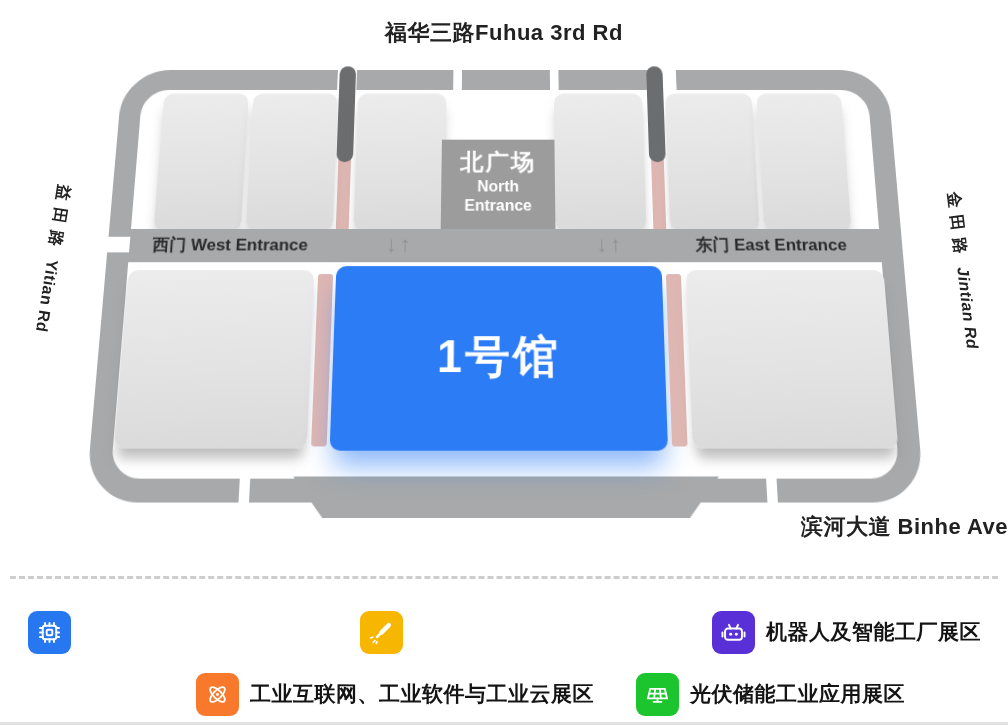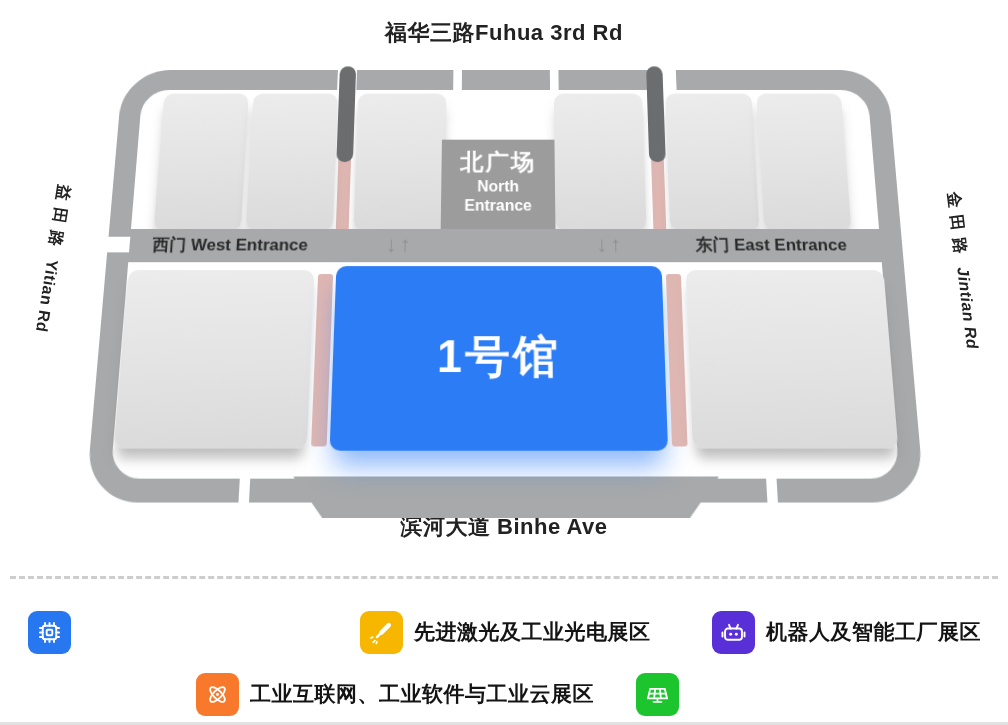--- a/index.html
+++ b/index.html
@@ -7,21 +7,21 @@
     width:1008px;height:725px;position:relative;overflow:hidden;background:#ffffff;
     font-family:"Liberation Sans","DejaVu Sans",sans-serif;color:#1b1b1b;
   }
   :root{
     --road:#a7a9aa; --hallgray1:#ececed; --hallgray2:#dadadb;
     --plaza:#9c9c9c; --pink:#dfb7b2; --dark:#6b6d6e; --blue:#2b7cf5;
   }
   
   .road-label{position:absolute;font-weight:700;font-size:22px;color:#222;letter-spacing:.5px;}
   .road-north{top:18px;left:0;width:100%;text-align:center;}
-  .road-south{top:512px;left:0;width:100%;text-align:center;}
+  .road-south{top:512px;left:0;width:100%;text-align:right;}
   .road-side{position:absolute;width:220px;text-align:center;font-size:16px;white-space:nowrap;}
   .road-west{left:-58px;top:248px;transform:rotate(99deg);}
   .road-east{left:852px;top:260px;transform:rotate(83deg);}
   .road-side .zh{letter-spacing:7px;margin-right:2px;}
   .road-east .en{font-style:italic;}
   
   .scene{position:absolute;left:0;top:46px;width:1008px;height:462px;
          transform:perspective(640px) rotateX(8deg);}
   .ring{position:absolute;left:105px;top:12px;width:800px;height:436px;
         border:22px solid var(--road);border-radius:50px;box-sizing:border-box;}
@@ -129,21 +129,20 @@
 </div>
 
 <div class="lg-item" style="left:360px;top:610px;">
   <span class="lg-icon" style="background: rgb(247, 182, 0);">
     <svg width="27" height="27" viewBox="0 0 24 24" fill="none" stroke="#fff" stroke-linecap="round">
       <path d="M18.5 5.5 L11.8 12.2" stroke-width="4"></path>
       <path d="M10.3 13.7 L8 16" stroke-width="2.2"></path>
       <path d="M6.2 19.2 L4.6 20.8M4.2 16.2 L2.6 16.8M8 20 L7.4 21.7" stroke-width="1.5"></path>
     </svg>
   </span>
-  <span class="lg-label">先进激光及工业光电展区</span>
 </div>
 
 <div class="lg-item" style="left:712px;top:610px;">
   <span class="lg-icon" style="background: rgb(89, 48, 216);">
     <svg width="27" height="27" viewBox="0 0 24 24" fill="none" stroke="#fff" stroke-width="1.7" stroke-linecap="round">
       <rect x="4.5" y="8.5" width="15" height="10" rx="2.5"></rect>
       <circle cx="9.5" cy="13.5" r="1.3" fill="#fff" stroke="none"></circle>
       <circle cx="14.5" cy="13.5" r="1.3" fill="#fff" stroke="none"></circle>
       <path d="M9.5 8.5 L8 5.2M14.5 8.5 L16 5.2M2.2 12v3.5M21.8 12v3.5"></path>
     </svg>
@@ -163,15 +162,16 @@
 </div>
 
 <div class="lg-item" style="left:636px;top:672px;">
   <span class="lg-icon" style="background: rgb(28, 196, 45);">
     <svg width="27" height="27" viewBox="0 0 24 24" fill="none" stroke="#fff" stroke-width="1.6" stroke-linecap="round">
       <path d="M5.5 7h13l2 8.5h-17z"></path>
       <path d="M9.9 7l-.9 8.5M14.1 7l.9 8.5M4.6 11.2h14.8"></path>
       <path d="M12 15.5v3M8.5 18.5h7"></path>
     </svg>
   </span>
+  <span class="lg-label">光伏储能工业应用展区</span>
 </div>
 
 <div class="bottom-line"></div>
 
 </body></html>

